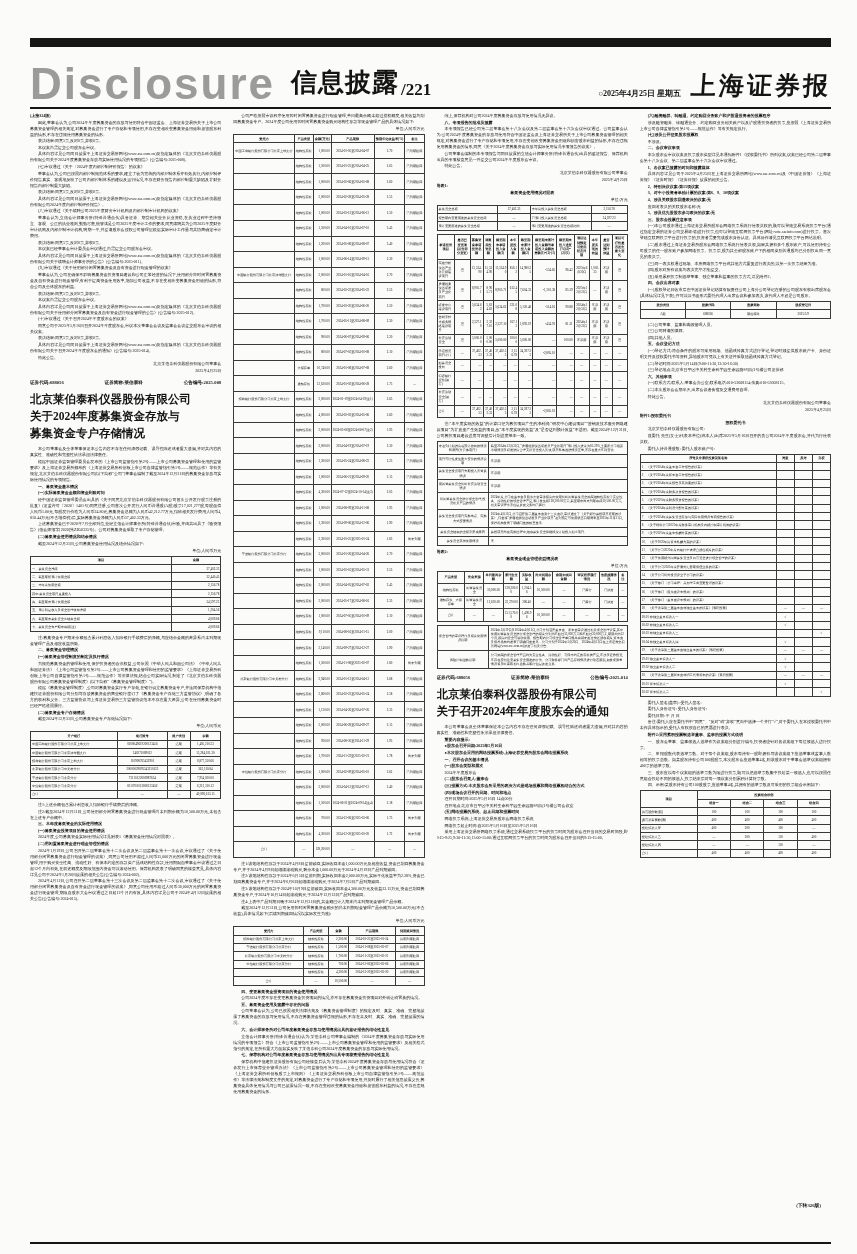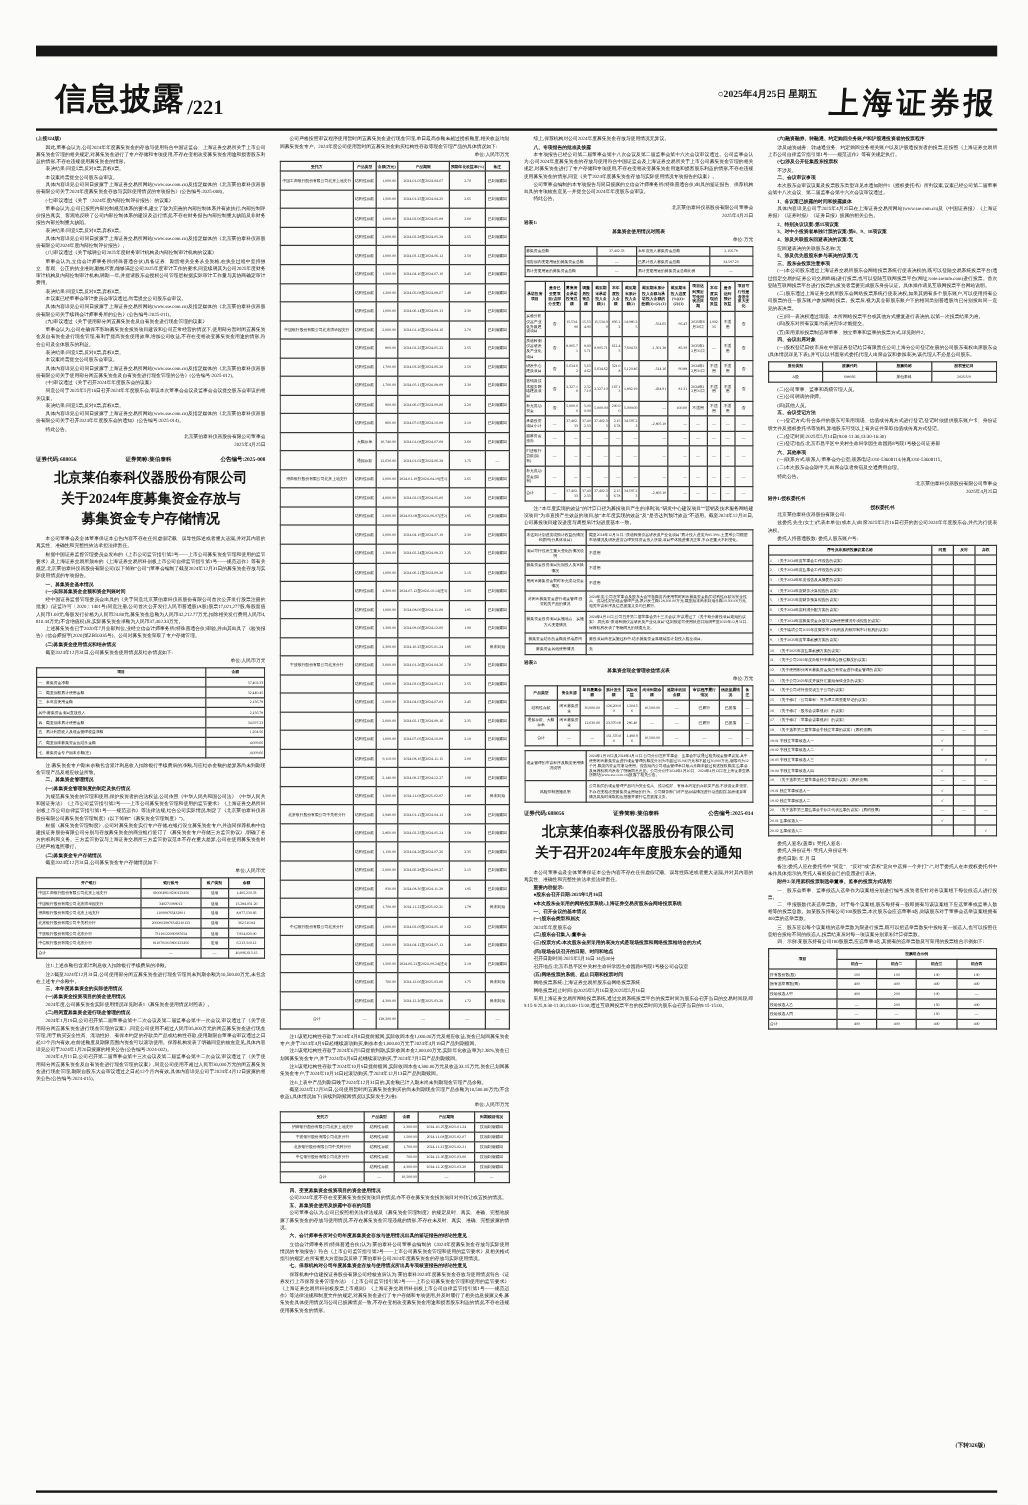--- a/index.html
+++ b/index.html
@@ -5,37 +5,37 @@
 *{margin:0;padding:0;box-sizing:border-box;}
 html,body{width:857px;height:1254px;background:#e9e9e7;}
 body{font-family:"Liberation Serif","DejaVu Serif",serif;color:#141414;}
 .page{position:relative;width:857px;height:1254px;background:#fbfbf9;overflow:hidden;}
 .topbar{position:absolute;left:30px;right:26px;top:38px;height:9px;background:#171717;}
 .hdr{position:absolute;left:30px;right:26px;top:52px;height:50px;display:flex;align-items:flex-end;}
 .disc{font-family:"Liberation Sans","DejaVu Sans",sans-serif;font-size:44px;font-weight:bold;color:#9b9b9b;letter-spacing:2px;line-height:.85;}
 .szh{font-size:26px;font-weight:bold;margin:0 0 2px 16px;letter-spacing:1px;}
 .spn{font-size:17px;font-weight:bold;margin:0 0 2px 2px;}
 .hright{margin-left:auto;display:flex;align-items:flex-end;gap:10px;}
-.dateline{font-size:8px;font-weight:bold;margin-bottom:18px;}
+.dateline{font-size:8px;font-weight:bold;margin-bottom:3px;}
 .masthead{font-size:25px;font-weight:bold;letter-spacing:3px;transform:skewX(-4deg);}
 .hrule{position:absolute;left:30px;right:26px;top:107px;height:2px;background:#151515;}
 .brule{position:absolute;left:30px;right:26px;bottom:10px;height:2px;background:#151515;}
 .cols{position:absolute;left:30px;right:26px;top:113px;bottom:16px;display:flex;gap:12px;overflow:hidden;}
 .col{flex:1 1 0;overflow:hidden;font-size:4px;line-height:1.5;text-align:justify;word-break:break-all;}
 p{margin:0 0 .6px 0;}
 p.bd{text-indent:2em;}
 p.hd{text-indent:2em;font-weight:bold;}
 p.h0{font-weight:bold;}
 p.nt{text-indent:2em;}
 p.ct{text-align:center;font-weight:bold;text-indent:0;}
 p.rt{text-align:right;text-indent:0;}
 p.un{text-align:right;text-indent:0;margin:1px 0 .5px;}
 p.bl{text-indent:2em;font-weight:bold;}
 .codes{display:flex;justify-content:space-between;font-size:4.6px;font-weight:bold;margin:6px 0 4px;}
-.atitle{text-align:center;font-weight:bold;font-size:11.5px;line-height:1.5;margin:2px 0 4px;}
+.atitle{font-weight:bold;font-size:11.5px;line-height:1.5;margin:2px 0 4px;}
 .tbl{width:100%;border-collapse:collapse;margin:2px 0 3px;}
 .tbl th,.tbl td{border:.6px solid #3a3a3a;font-size:3.2px;line-height:1.3;padding:1.6px 1px;vertical-align:middle;text-align:center;word-break:break-all;}
 .tbl th{font-weight:bold;}
 .tl td:first-child{text-align:left;}
 .t-c1 td:last-child{text-align:right;width:26%;}
 .t-c1 td:first-child{text-align:left;}
 .t-c2 td{padding:5.2px 1px;}
 .t-c2 td:nth-child(3){text-align:right;}
 .t-c2s td:nth-child(3){text-align:right;}
 .t-fin td:nth-child(n+3):nth-child(-n+9){text-align:right;}
@@ -45,20 +45,21 @@
 .t-proxy td:first-child{text-align:left;}
 .t-cum td:first-child{text-align:left;width:30%;}
 .cto{position:absolute;right:36px;bottom:46px;font-size:4.8px;font-weight:bold;}
 </style>
 </head>
 <body>
 
 <div class="page">
   <div class="topbar"></div>
   <div class="hdr">
+    <span class="disc">Disclosure</span>
     <span class="szh">信息披露</span>
     <span class="spn">/221</span>
     <span class="hright">
       <span class="dateline">○2025年4月25日 星期五</span>
       <span class="masthead">上海证券报</span>
     </span>
   </div>
   <div class="hrule"></div>
 
   <div class="cols">

